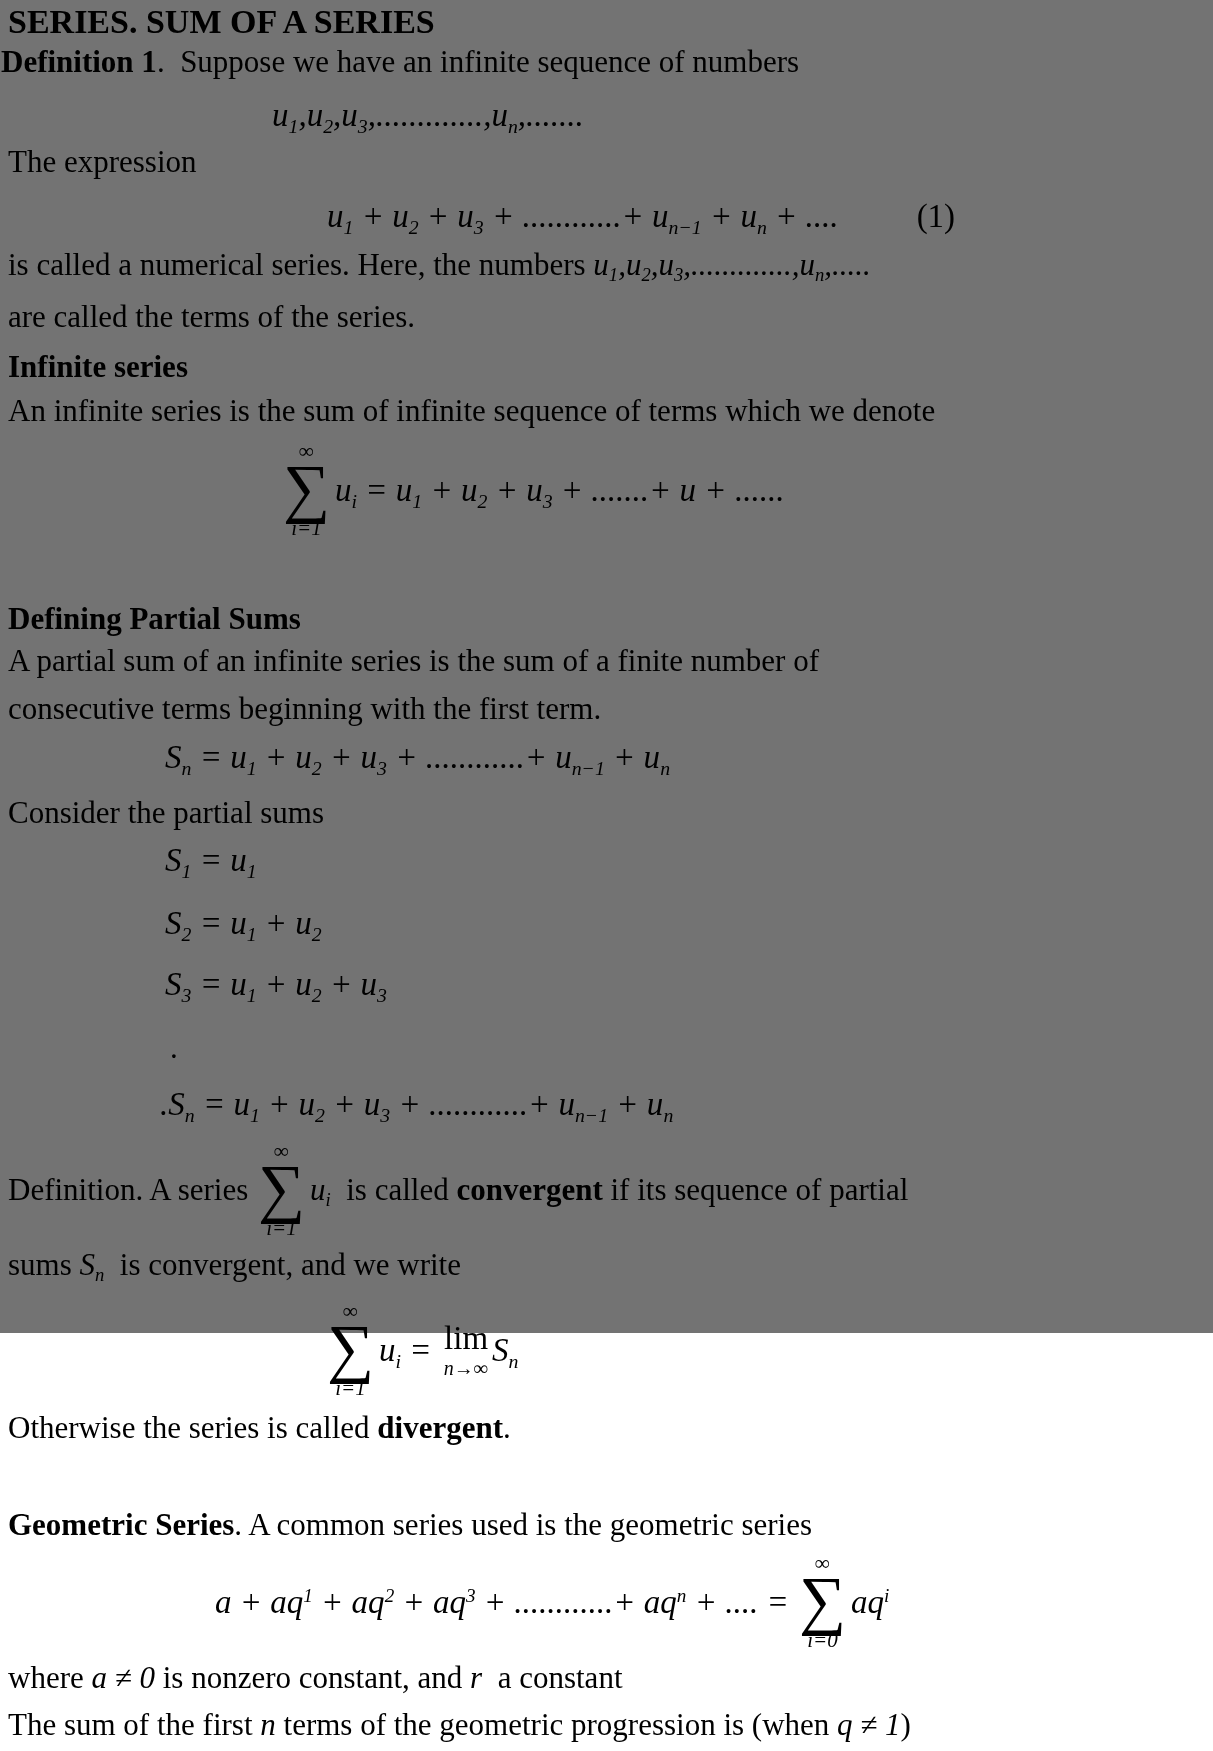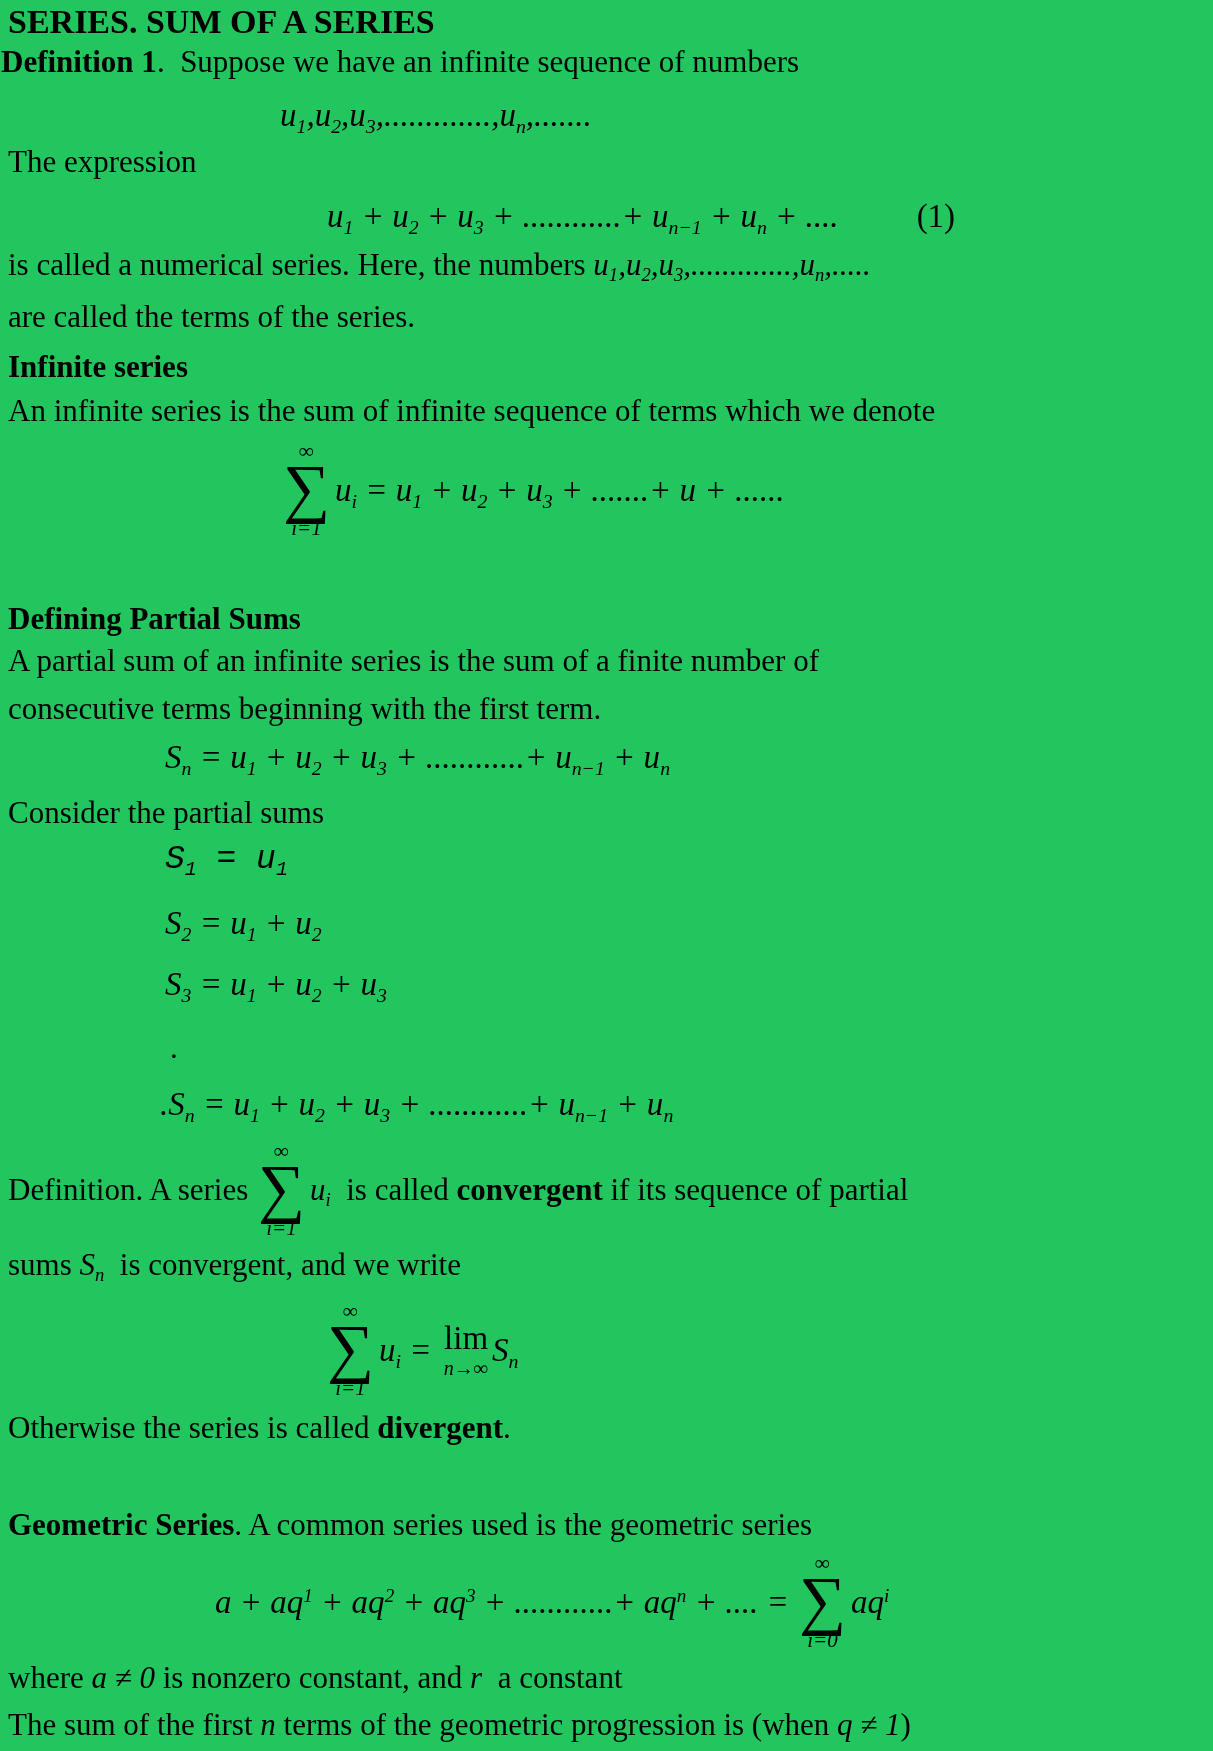--- a/index.html
+++ b/index.html
@@ -2,21 +2,21 @@
 <html><head>
 <meta charset="utf-8">
 <style>
   html, body {
     margin: 0; padding: 0;
     width: 1213px; height: 1751px;
     background: #ffffff; color: #000000;
     font-family: "Liberation Serif", "DejaVu Serif", serif;
     overflow: hidden;
   }
-  #page { position: relative; width: 1213px; height: 1751px; background:#22c55e; }
+  #page { position: relative; width: 1213px; height: 1333px; background:#737373; }
   .abs { position: absolute; white-space: pre; font-size: 31px; line-height: 44px; }
   .bold { font-weight: bold; }
   .title { font-size: 34px; font-weight: bold; line-height: 40px; }
   .math { font-style: italic; }
   .math sub, sub { font-size: 0.60em; line-height: 0; vertical-align: -0.33em; }
   .math sup, sup { font-size: 0.58em; line-height: 0; vertical-align: 0.55em; }
   .mdisp { font-size: 33px; }
   .dsp { display: flex; align-items: center; }
   .gap { display: inline-block; height: 1px; }
   .sigma-wrap {
@@ -39,21 +39,21 @@
 </style>
 </head>
 <body>
 
 <div id="page">
 
   <div class="abs title" style="top:2px; left:8px;">SERIES. SUM OF A SERIES</div>
 
   <div class="abs" style="top:40px; left:1px;"><span class="bold">Definition 1</span><span>.  Suppose we have an infinite sequence of numbers</span></div>
 
-  <div class="abs math mdisp" style="top:93px; left:280px;">u<sub>1</sub>,u<sub>2</sub>,u<sub>3</sub>,.............,u<sub>n</sub>,.......</div>
+  <div class="abs math mdisp" style="top:93px; left:272px;">u<sub>1</sub>,u<sub>2</sub>,u<sub>3</sub>,.............,u<sub>n</sub>,.......</div>
 
   <div class="abs" style="top:140px; left:8px;">The expression</div>
 
   <div class="abs mdisp" style="top:194px; left:288px;margin-left:39px;"><span class="math">u<sub>1</sub> + u<sub>2</sub> + u<sub>3</sub> + ............+ u<sub>n−1</sub> + u<sub>n</sub> + ....</span><span class="gap" style="width: 78px;"></span><span>(1)</span></div>
 
   <div class="abs" style="top:243px; left:8px;"><span>is called a numerical series. Here, the numbers </span><span class="math">u<sub>1</sub>,u<sub>2</sub>,u<sub>3</sub>,.............,u<sub>n</sub>,.....</span></div>
 
   <div class="abs" style="top:295px; left:8px;">are called the terms of the series.</div>
 
   <div class="abs bold" style="top:345px; left:8px;">Infinite series</div>
@@ -65,21 +65,21 @@
   <div class="abs" style="top:639px; left:8px;">A partial sum of an infinite series is the sum of a finite number of</div>
 
   <div class="abs bold" style="top:597px; left:8px;">Defining Partial Sums</div>
 
   <div class="abs" style="top:687px; left:8px;">consecutive terms beginning with the first term.</div>
 
   <div class="abs math mdisp" style="top:735px; left:165px;">S<sub>n</sub> = u<sub>1</sub> + u<sub>2</sub> + u<sub>3</sub> + ............+ u<sub>n−1</sub> + u<sub>n</sub></div>
 
   <div class="abs" style="top:791px; left:8px;">Consider the partial sums</div>
 
-  <div class="abs math mdisp" style="top:838px; left:165px;font-family:Liberation Mono, monospace;">S<sub>1</sub> = u<sub>1</sub></div>
+  <div class="abs math mdisp" style="top:838px; left:165px;">S<sub>1</sub> = u<sub>1</sub></div>
 
   <div class="abs math mdisp" style="top:901px; left:165px;">S<sub>2</sub> = u<sub>1</sub> + u<sub>2</sub></div>
 
   <div class="abs math mdisp" style="top:962px; left:165px;">S<sub>3</sub> = u<sub>1</sub> + u<sub>2</sub> + u<sub>3</sub></div>
 
   <div class="abs" style="top:1026px; left:170px;">.</div>
 
   <div class="abs math mdisp" style="top:1082px; left:160px;">.S<sub>n</sub> = u<sub>1</sub> + u<sub>2</sub> + u<sub>3</sub> + ............+ u<sub>n−1</sub> + u<sub>n</sub></div>
 
   <div class="abs dsp" style="top:1140px; left:8px;"><span>Definition. A series </span><span class="sigma-wrap"><span class="sigma-top">∞</span><span class="sigma-sym">∑</span><span class="sigma-bot">i=1</span></span><span class="math">u<sub>i</sub></span><span>  is called </span><span class="bold">convergent</span><span> if its sequence of partial</span></div>

